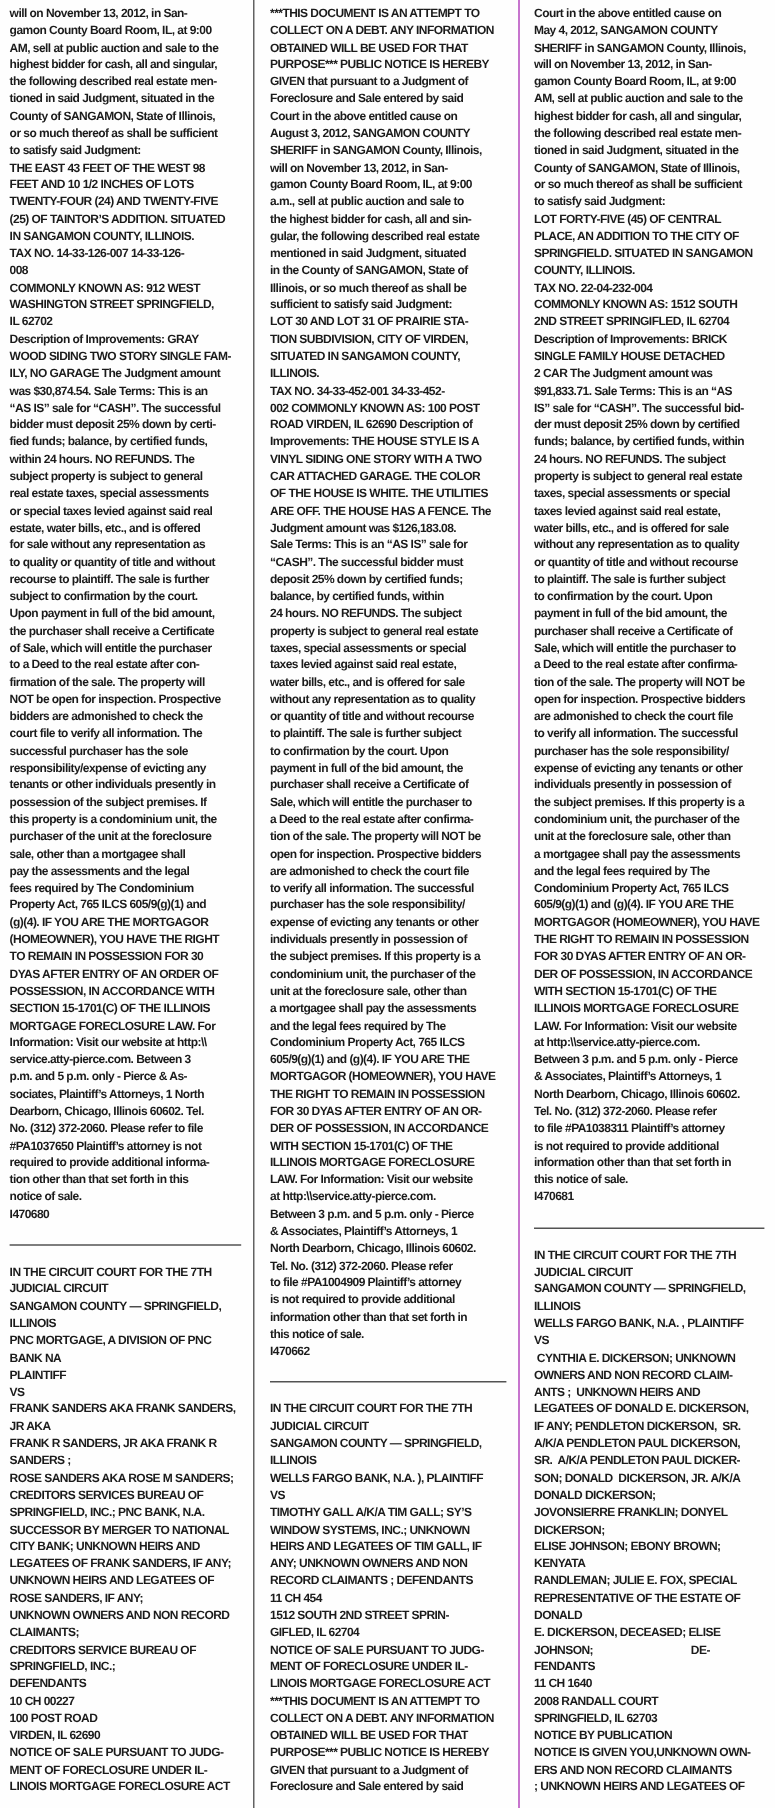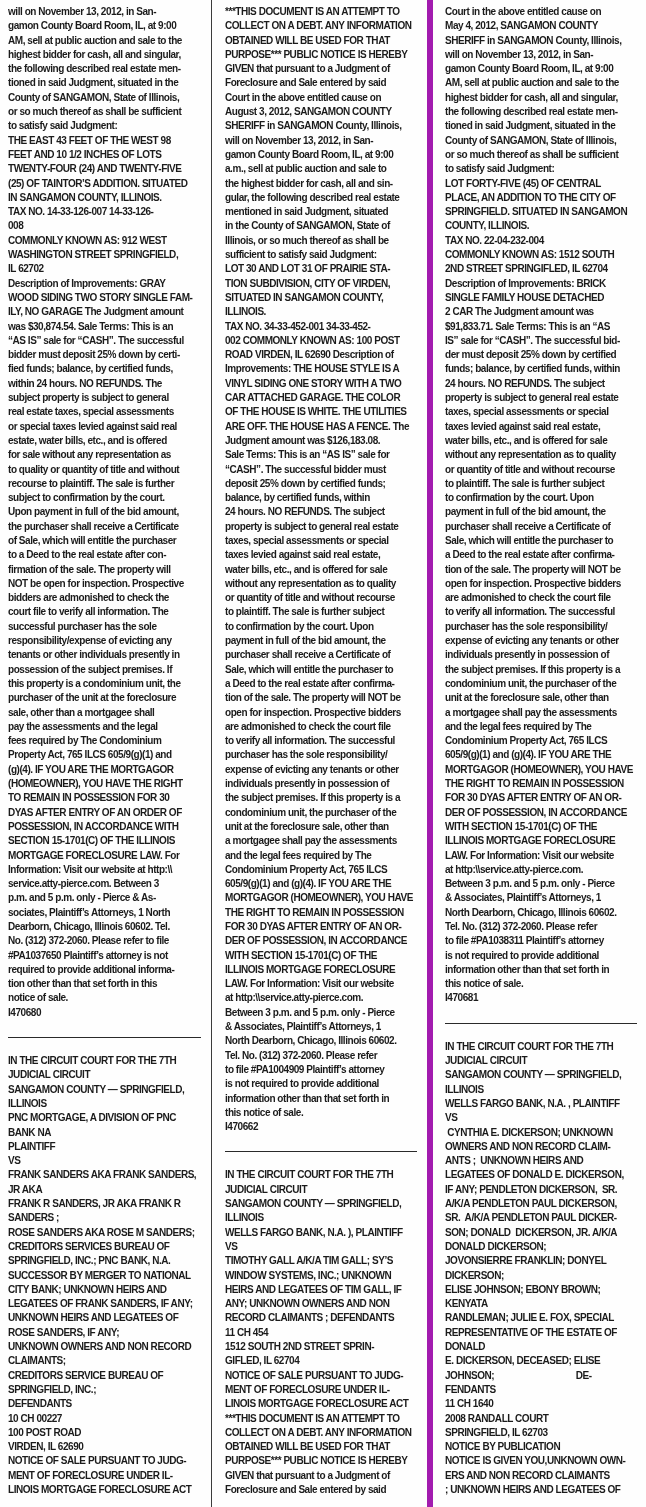--- a/index.html
+++ b/index.html
@@ -17,21 +17,21 @@
     display: flex;
     width: 646px; height: 1507px;
   }
   .col {
     height: 1507px;
     overflow: hidden;
     padding-top: 5px;
     box-sizing: border-box;
   }
   .col-1 { width: 212px; padding-left: 8px;  padding-right: 4px; border-right: 1px solid #3c3c3c; }
-  .col-2 { width: 221px; padding-left: 13px; padding-right: 4px; border-right: 6px solid #a21caf; }
+  .col-2 { width: 221px; padding-left: 13px; padding-right: 4px; border-right: 1px solid #a21caf; }
   .col-3 { width: 213px; padding-left: 12px; padding-right: 3px; }
   .notice {
     font-size: 10px;
     font-weight: 700;
     letter-spacing: -0.45px;
     line-height: 14.3px;
     color: #1b1b1b;
     white-space: pre;
   }
   .divider {

